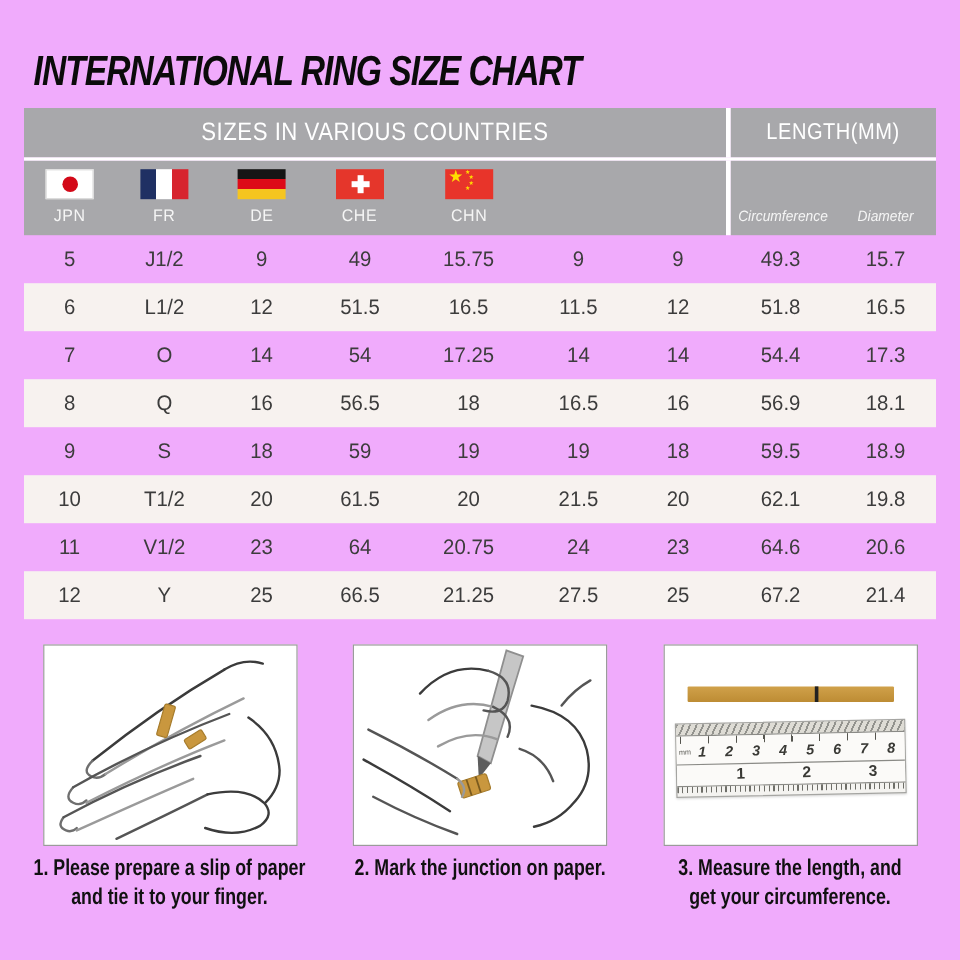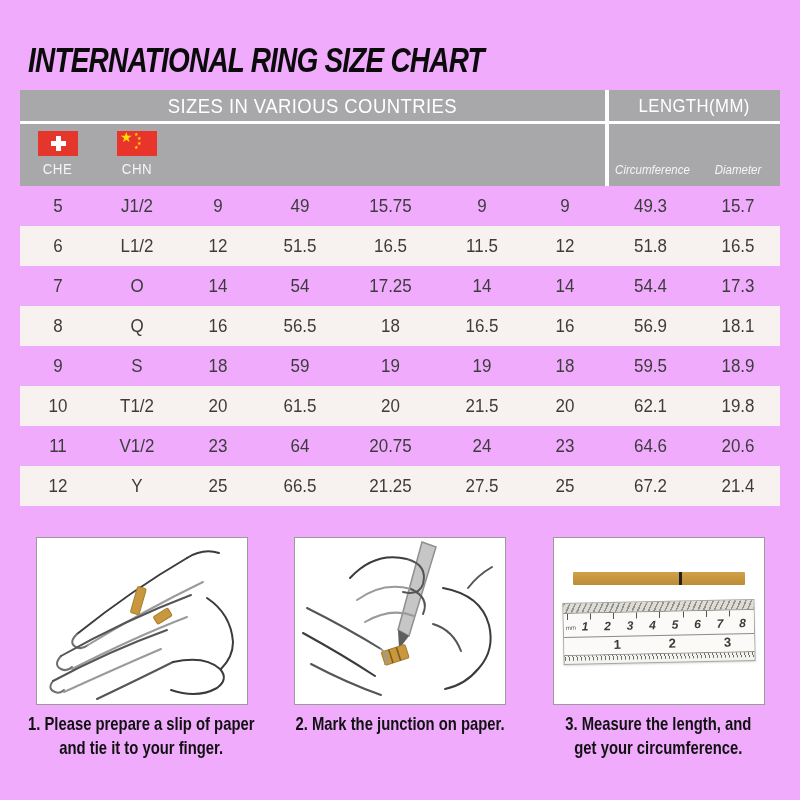--- a/index.html
+++ b/index.html
@@ -18,21 +18,21 @@
   
   .title{
     position:absolute;left:28px;top:40px;
     font-size:35px;font-weight:bold;font-style:italic;
     letter-spacing:-1px;color:#0b0b0b;white-space:nowrap;
     transform:scaleX(0.80);transform-origin:0 50%;
   }
 
   
   .ring-table{position:absolute;left:20px;top:90px;width:760px;}
-  .hdr-row1{display:flex;height:31px;}
+  .hdr-row1{display:flex;height:41px;}
   .hdr-row1 .blk{background:var(--header-gray);color:#fff;display:flex;align-items:center;justify-content:center;}
   .hdr-row1 .blk-sizes{width:585px;}
   .hdr-row1 .gap, .hdr-row2 .gap{width:4px;background:#fff;}
   .hdr-row1 .blk-length{width:171px;}
   .hdr-row1 .blk span{font-size:21px;transform:scaleX(0.88);white-space:nowrap;letter-spacing:0.5px;}
   .hdr-row1 .blk-length span{font-size:19px;}
   .hdr-sep{height:3px;background:#fff;}
   .hdr-row2{display:flex;height:62px;}
   .countries{width:585px;background:var(--header-gray);display:grid;grid-template-columns:76px 82px 80px 84px 97px 86px 80px;}
   .country{display:flex;flex-direction:column;align-items:center;justify-content:flex-start;padding-top:7px;}
@@ -103,20 +103,32 @@
         <span>SIZES IN VARIOUS COUNTRIES</span>
       </div>
       <div class="gap"></div>
       <div class="blk blk-length">
         <span>LENGTH(MM)</span>
       </div>
     </div>
     <div class="hdr-sep"></div>
     <div class="hdr-row2">
       <div class="countries">
+        <div class="country">
+          <div class="flag flag-jpn"></div>
+          <div class="code">JPN</div>
+        </div>
+        <div class="country">
+          <div class="flag flag-fr"></div>
+          <div class="code">FR</div>
+        </div>
+        <div class="country">
+          <div class="flag flag-de"></div>
+          <div class="code">DE</div>
+        </div>
         <div class="country">
           <div class="flag flag-che"></div>
           <div class="code">CHE</div>
         </div>
         <div class="country">
           <div class="flag flag-chn">
             <span class="star-big">★</span>
             <span class="star-s s1">★</span>
             <span class="star-s s2">★</span>
             <span class="star-s s3">★</span>

